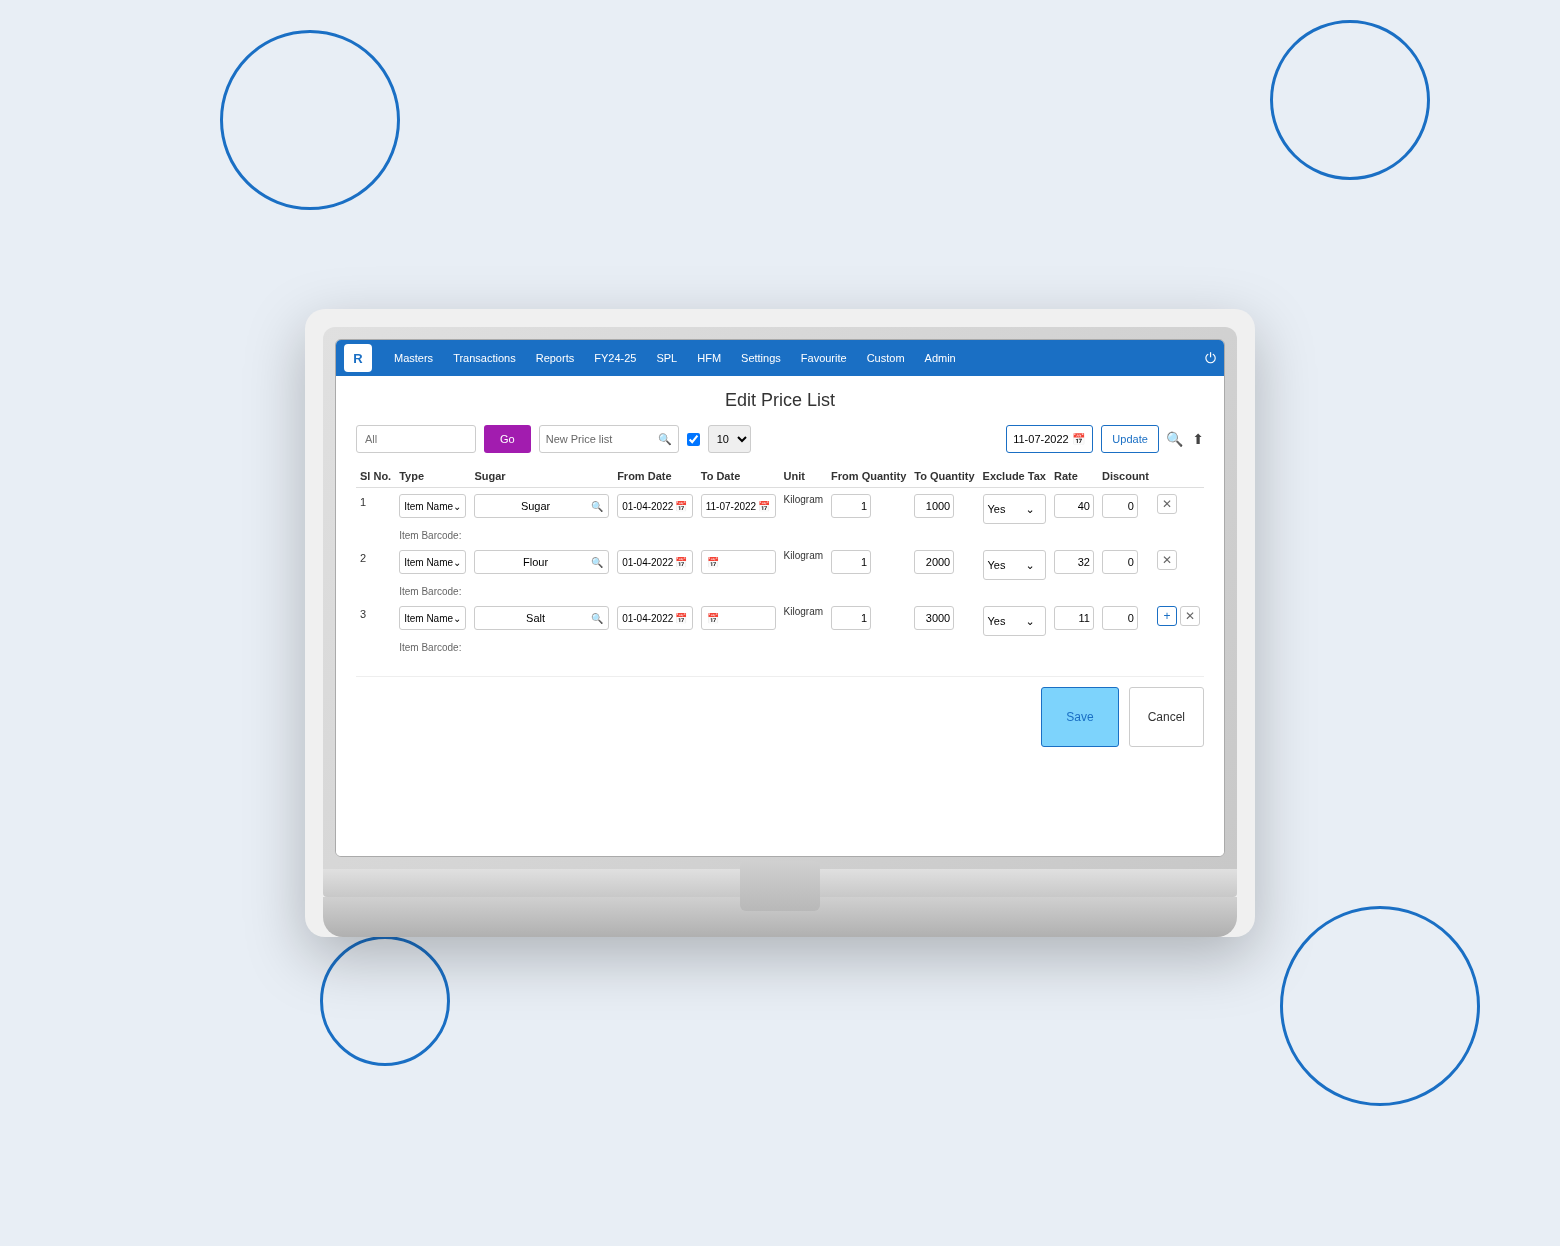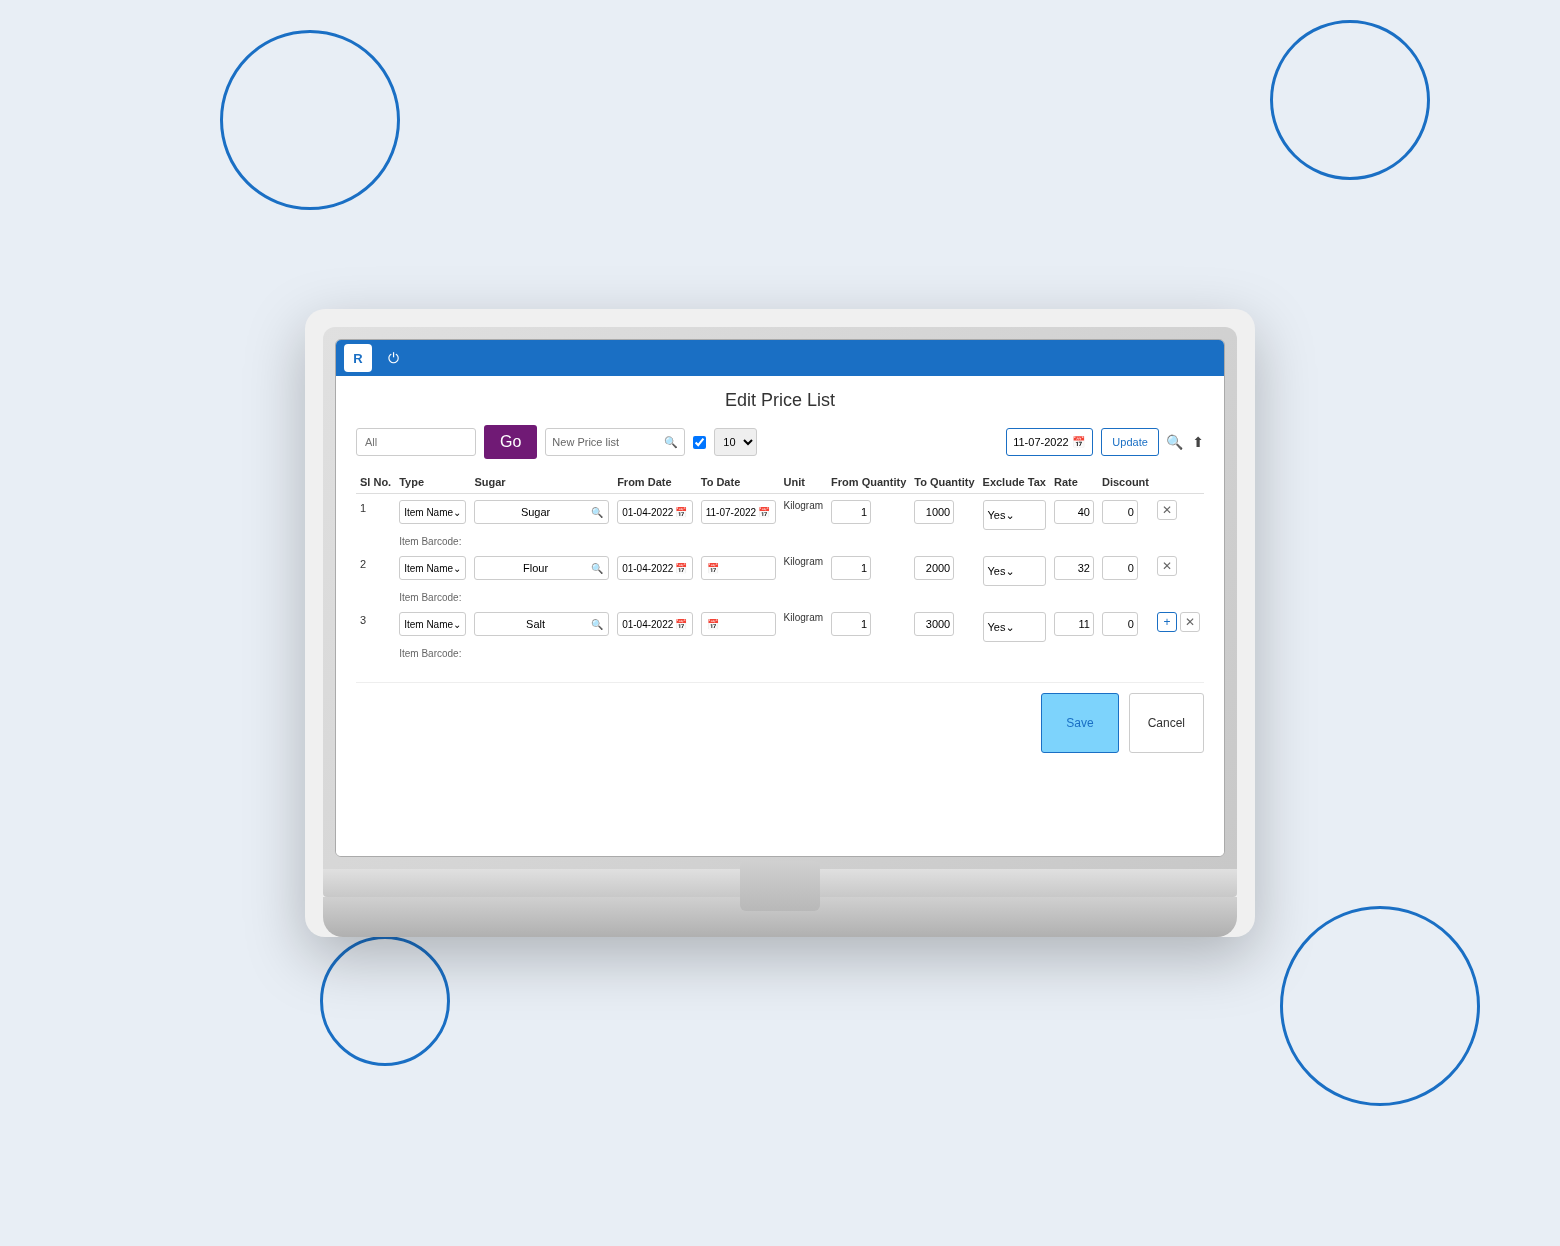--- a/index.html
+++ b/index.html
@@ -149,28 +149,28 @@
     }
     .toolbar input[type="text"] {
       border: 1px solid #ccc;
       padding: 4px 8px;
       border-radius: 3px;
       font-size: 11px;
       height: 28px;
       width: 120px;
     }
     .btn-go {
-      background: #701a75;
+      background: #a21caf;
       color: #fff;
       border: none;
       padding: 4px 16px;
       border-radius: 3px;
       cursor: pointer;
-      font-size: 16px;
-      height: 34px;
+      font-size: 11px;
+      height: 28px;
     }
     .price-list-select {
       display: flex;
       align-items: center;
       border: 1px solid #ccc;
       border-radius: 3px;
       padding: 0 6px;
       height: 28px;
       font-size: 11px;
       gap: 4px;
@@ -295,21 +295,21 @@
       text-align: right;
     }
     .exclude-wrap {
       display: flex;
       align-items: center;
       border: 1px solid #ccc;
       border-radius: 3px;
       height: 24px;
       padding: 14px 4px;
       font-size: 11px;
-      gap: 0;
+      gap: 20px;
     }
     .rate-input {
       border: 1px solid #ccc;
       border-radius: 3px;
       width: 40px;
       height: 24px;
       padding: 0 3px;
       font-size: 11px;
       text-align: right;
     }
@@ -389,20 +389,32 @@
 <div class="deco-circle deco-circle-tr"></div>
 <div class="deco-circle deco-circle-bl"></div>
 <div class="deco-circle deco-circle-br"></div>
 
 <div class="laptop-outer">
   <div class="laptop-screen-bezel">
     <div class="laptop-screen">
 
       <nav class="app-nav">
         <div class="logo">R</div>
+        <div class="nav-items">
+          <span class="nav-item">Masters</span>
+          <span class="nav-item">Transactions</span>
+          <span class="nav-item">Reports</span>
+          <span class="nav-item">FY24-25</span>
+          <span class="nav-item">SPL</span>
+          <span class="nav-item">HFM</span>
+          <span class="nav-item">Settings</span>
+          <span class="nav-item">Favourite</span>
+          <span class="nav-item">Custom</span>
+          <span class="nav-item">Admin</span>
+        </div>
         <span class="nav-power">⏻</span>
       </nav>
 
       <div class="app-content">
 
         <h2 class="page-title">Edit Price List</h2>
 
         <div class="toolbar">
           <input type="text" placeholder="All" style="">
           <button class="btn-go">Go</button>

